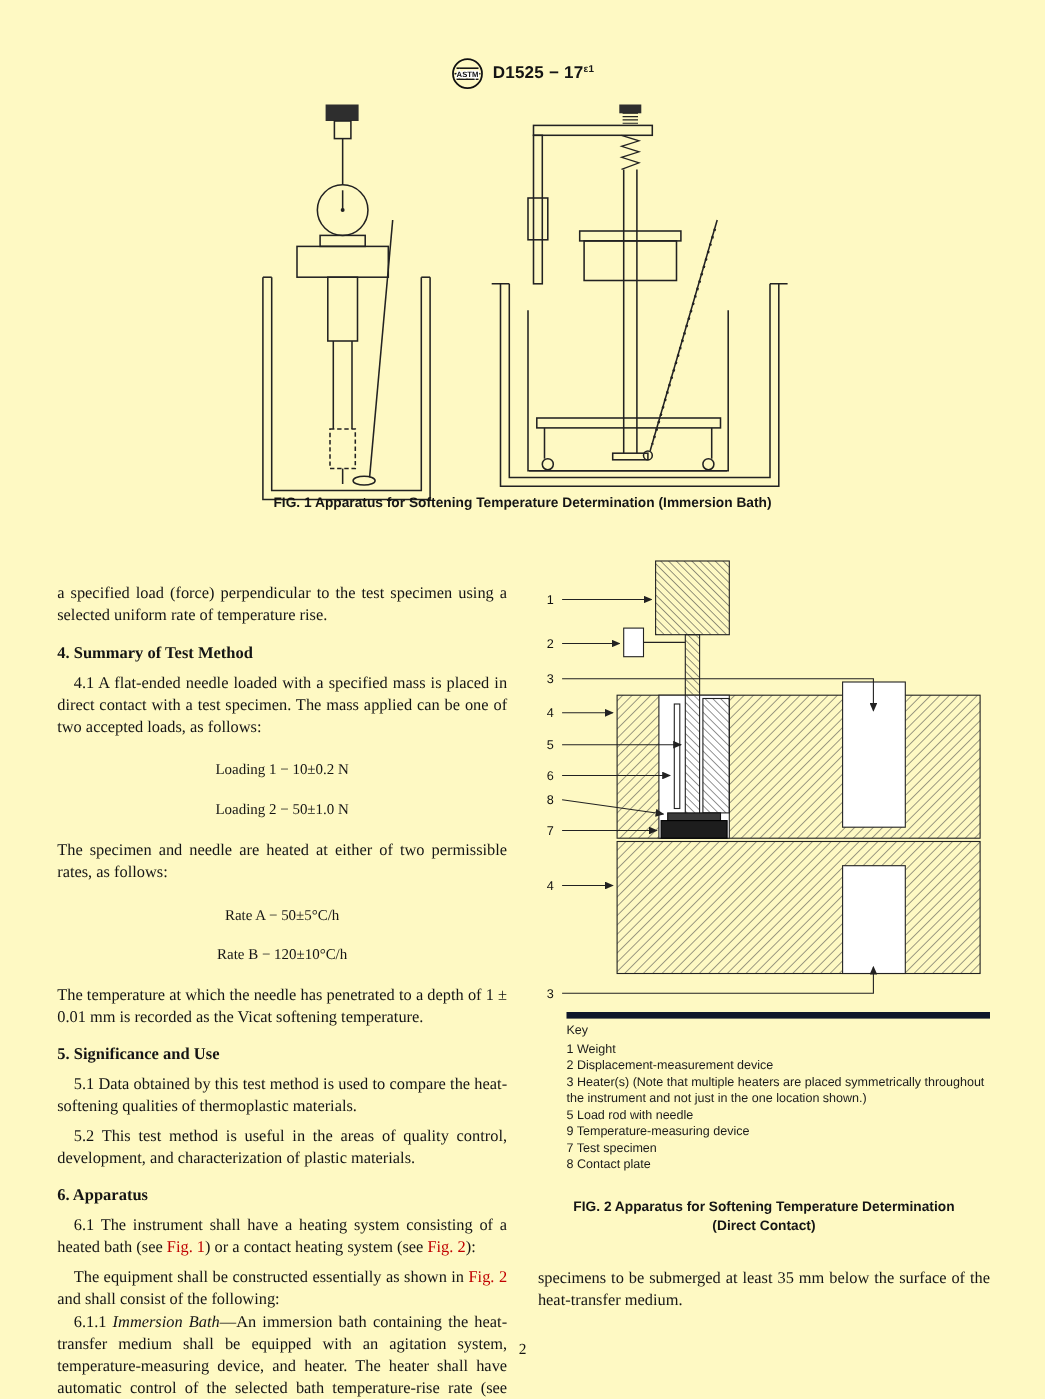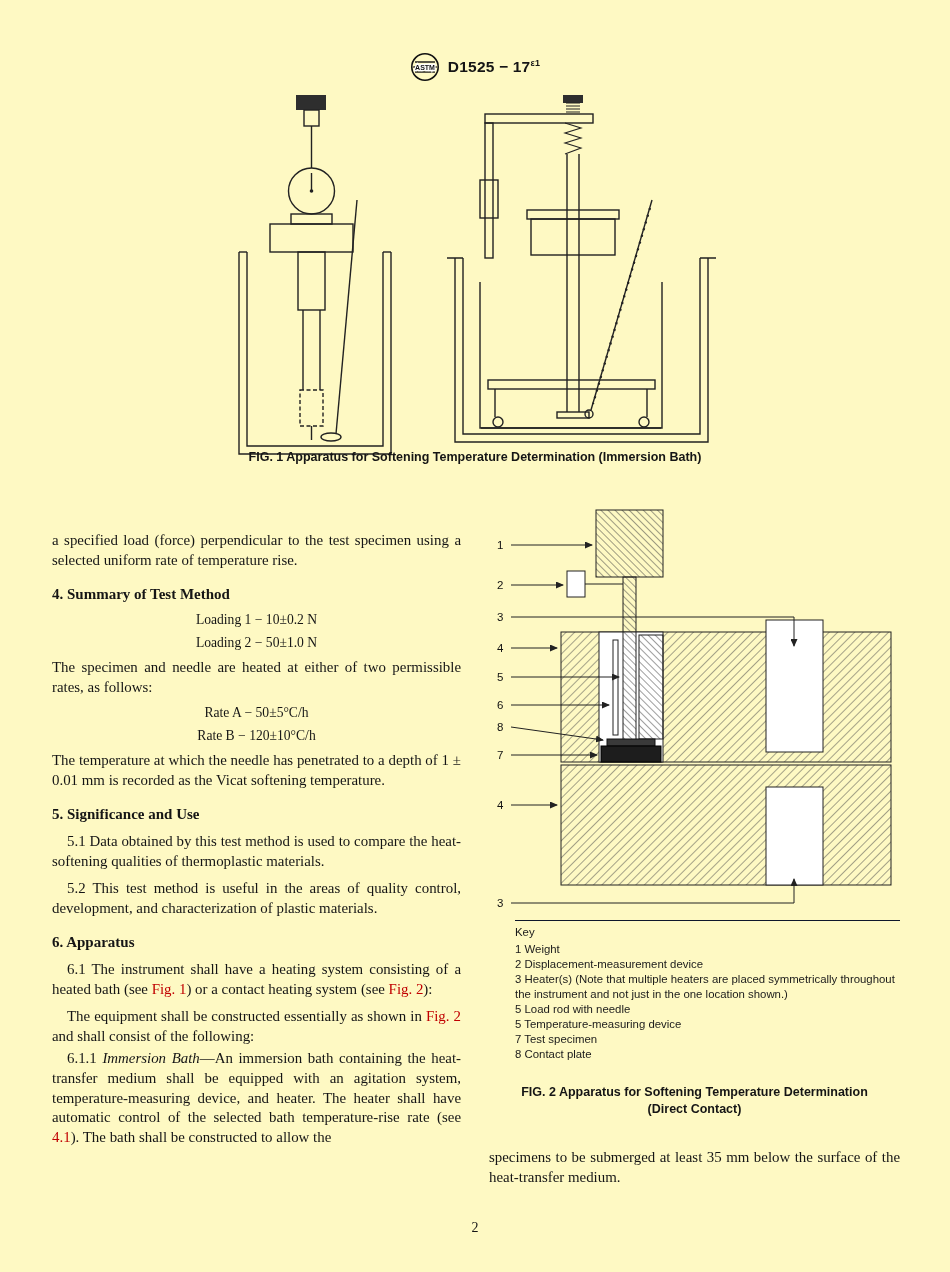--- a/index.html
+++ b/index.html
@@ -21,26 +21,26 @@
   .fig-caption { font-family:"Liberation Sans", sans-serif; font-weight:bold;
     font-size:12.5px; text-align:center; line-height:1.35; }
   .fig1-caption { position:absolute; top:449px; left:0; right:0; }
   
   .col-left  { position:absolute; left:52px;  top:531px; width:409px; }
   .col-right { position:absolute; left:489px; top:505px; width:411px; }
   .body-p { font-size:14.9px; line-height:1.34; text-align:justify; margin:0 0 2px 0; }
   .ind { text-indent:15px; }
   .gap { margin-top:7px; }
   .sec-h { font-size:15px; font-weight:bold; margin:15px 0 9px 0; }
-  .eq { text-align:center; font-size:13.6px; margin:7px 0; }
+  .eq { text-align:center; font-size:13.6px; margin:20px 0; }
   .xref { color:#c00000; text-decoration:none; cursor:pointer; }
   .it { font-style:italic; }
   
   .fig2-svg { display:block; }
-  .key { margin:10px 0 0 26px; border-top:1px solid #0f172a; padding-top:4px;
+  .key { margin:10px 0 0 26px; border-top:6px solid #0f172a; padding-top:4px;
     font-family:"Liberation Sans", sans-serif; font-size:11.4px; line-height:1.32;
     color:#1a1a1a; }
   .key-title { margin-bottom:2px; }
   .key-item { margin:0; }
   .fig2-caption { margin-top:22px; padding:0 28px; }
   .tail { margin-top:30px; }
   
   .page-num { position:absolute; bottom:36px; left:0; right:0;
     text-align:center; font-size:14px; }
   svg { overflow:visible; }
@@ -115,20 +115,21 @@
         </g>
       </g>
     </svg>
   </div>
   <div class="fig-caption fig1-caption">FIG. 1 Apparatus for Softening Temperature Determination (Immersion Bath)</div>
 
   <div class="col-left">
     <p class="body-p">a specified load (force) perpendicular to the test specimen using a selected uniform rate of temperature rise.</p>
 
     <h3 class="sec-h">4. Summary of Test Method</h3>
+    <p class="body-p ind">4.1 A flat-ended needle loaded with a specified mass is placed in direct contact with a test specimen. The mass applied can be one of two accepted loads, as follows:</p>
     <div class="eq">Loading 1 − 10±0.2 N</div>
     <div class="eq">Loading 2 − 50±1.0 N</div>
     <p class="body-p">The specimen and needle are heated at either of two permissible rates, as follows:</p>
     <div class="eq">Rate A − 50±5°C/h</div>
     <div class="eq">Rate B − 120±10°C/h</div>
     <p class="body-p">The temperature at which the needle has penetrated to a depth of 1 ± 0.01 mm is recorded as the Vicat softening temperature.</p>
 
     <h3 class="sec-h">5. Significance and Use</h3>
     <p class="body-p ind">5.1 Data obtained by this test method is used to compare the heat-softening qualities of thermoplastic materials.</p>
     <p class="body-p ind gap">5.2 This test method is useful in the areas of quality control, development, and characterization of plastic materials.</p>
@@ -202,21 +203,21 @@
         <text x="8" y="402">3</text>
       </g>
     </svg>
 
     <div class="key">
       <div class="key-title">Key</div>
       <div class="key-item">1 Weight</div>
       <div class="key-item">2 Displacement-measurement device</div>
       <div class="key-item">3 Heater(s) (Note that multiple heaters are placed symmetrically throughout the instrument and not just in the one location shown.)</div>
       <div class="key-item">5 Load rod with needle</div>
-      <div class="key-item">5 Temperature-measuring device</div>
+      <div class="key-item">9 Temperature-measuring device</div>
       <div class="key-item">7 Test specimen</div>
       <div class="key-item">8 Contact plate</div>
     </div>
 
     <div class="fig-caption fig2-caption">FIG. 2 Apparatus for Softening Temperature Determination (Direct Contact)</div>
 
     <p class="body-p tail">specimens to be submerged at least 35 mm below the surface of the heat-transfer medium.</p>
   </div>
 
   <div class="page-num">2</div>

